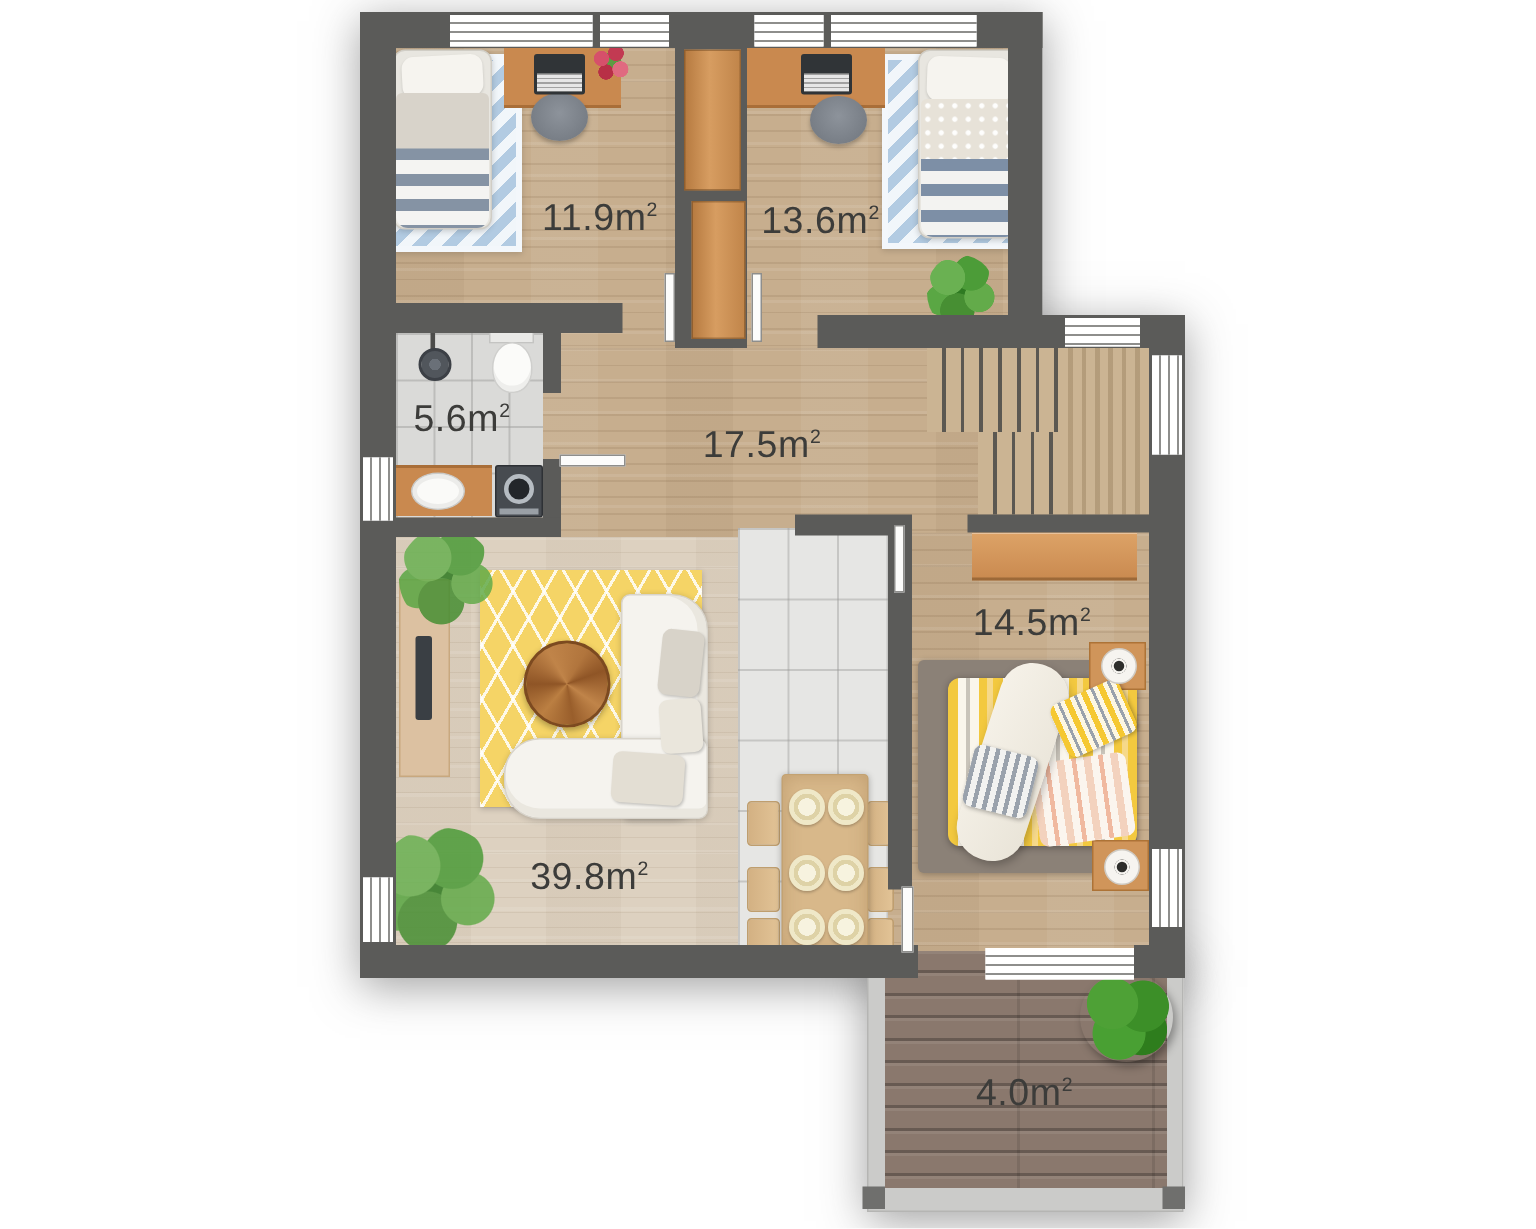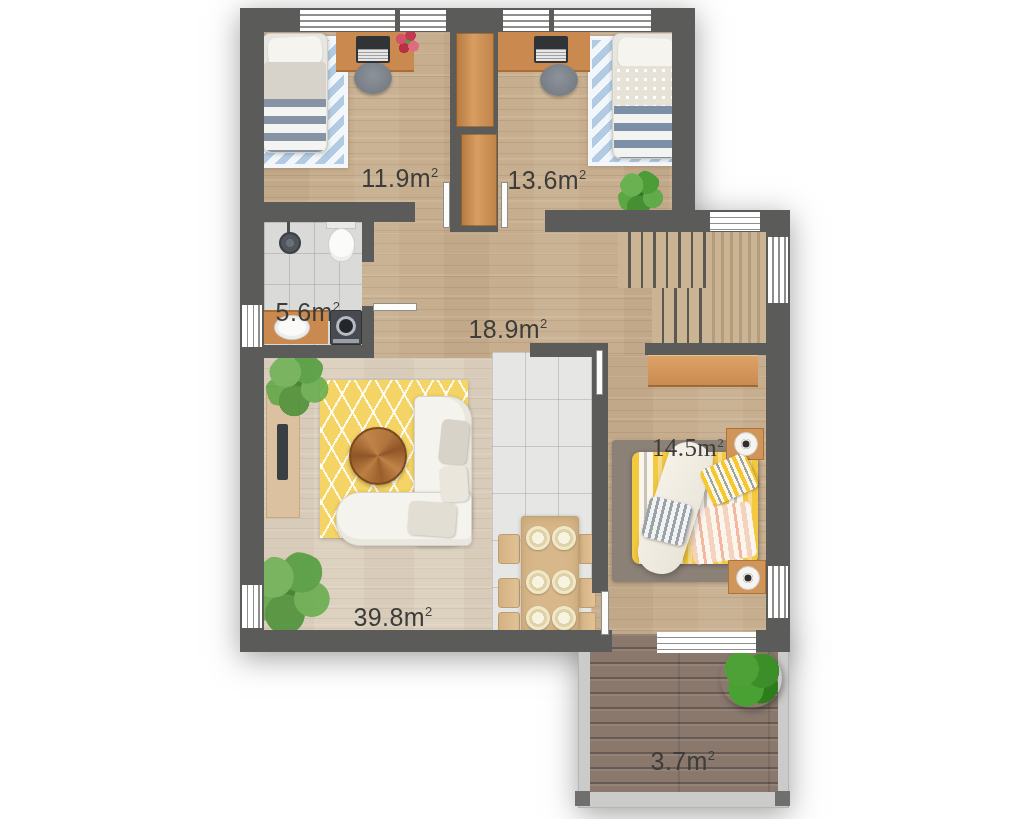--- a/index.html
+++ b/index.html
@@ -43,21 +43,21 @@
   .furn2{z-index:12;}
   .niche{z-index:22;background:linear-gradient(90deg,#b5793f,#d79d61 45%,#c08449);box-shadow:inset 0 0 0 1px rgba(90,55,20,.4);}
   .plant{z-index:13;border-radius:48% 52% 50% 50%;
     background:
       radial-gradient(circle at 30% 30%, #6ab152 0 24%, transparent 25%),
       radial-gradient(circle at 64% 24%, #4c9c38 0 24%, transparent 25%),
       radial-gradient(circle at 76% 56%, #63ab4a 0 22%, transparent 23%),
       radial-gradient(circle at 44% 74%, #478f33 0 25%, transparent 26%),
       radial-gradient(circle at 20% 60%, #5aa744 0 21%, transparent 22%),
       radial-gradient(circle at 52% 48%, #2f7a22 0 26%, transparent 27%);}
-  .label{position:absolute;z-index:30;transform:translate(-50%,-50%);font-size:25px;letter-spacing:.4px;color:var(--label,#3c3c3a);white-space:nowrap;margin-top:32px;}
+  .label{position:absolute;z-index:30;transform:translate(-50%,-50%);font-size:25px;letter-spacing:.4px;color:var(--label,#3c3c3a);white-space:nowrap;}
   .label sup{font-size:13px;}
   .lamp{z-index:12;background:#f6f4f0;border:1px solid #cfcbc4;border-radius:50%;}
   .lamp>div{position:absolute;left:6px;top:6px;width:10px;height:10px;border-radius:50%;background:#2e2e2c;box-shadow:0 0 0 1.5px #f6f4f0 inset;}
   .plate{z-index:11;border-radius:50%;background:radial-gradient(circle,#f7f3df 0 34%, #ded2a6 35% 52%, #efe8c8 53% 100%);box-shadow:0 1px 2px rgba(0,0,0,.25);}
   .chair{z-index:9;background:linear-gradient(90deg,#d3b183,#e2c396);border:1px solid #bf9e6e;border-radius:3px;}
 </style>
 </head>
 <body>
 
 <div id="plan">
@@ -210,18 +210,18 @@
   <div class="abs plate" style="left:526px;top:526px;width:24px;height:24px;"></div>
   <div class="abs plate" style="left:552px;top:526px;width:24px;height:24px;"></div>
   <div class="abs plate" style="left:526px;top:570px;width:24px;height:24px;"></div>
   <div class="abs plate" style="left:552px;top:570px;width:24px;height:24px;"></div>
   <div class="abs plate" style="left:526px;top:606px;width:24px;height:24px;"></div>
   <div class="abs plate" style="left:552px;top:606px;width:24px;height:24px;"></div>
 
   <div class="label" style="left:400px;top:146px;"><span>11.9m</span><sup>2</sup></div>
   <div class="label" style="left:547px;top:148px;"><span>13.6m</span><sup>2</sup></div>
   <div class="label" style="left:308px;top:280px;"><span>5.6m</span><sup>2</sup></div>
-  <div class="label" style="left:508px;top:297px;"><span>18.9m</span><sup>2</sup></div>
-  <div class="label" style="left:688px;top:416px;font-family:Liberation Serif, serif;"><span>14.5m</span><sup>2</sup></div>
+  <div class="label" style="left:508px;top:297px;"><span>17.5m</span><sup>2</sup></div>
+  <div class="label" style="left:688px;top:416px;"><span>14.5m</span><sup>2</sup></div>
   <div class="label" style="left:393px;top:585px;"><span>39.8m</span><sup>2</sup></div>
-  <div class="label" style="left:683px;top:729px;"><span>3.7m</span><sup>2</sup></div>
+  <div class="label" style="left:683px;top:729px;"><span>4.0m</span><sup>2</sup></div>
 
 </div>
 
 </body></html>

